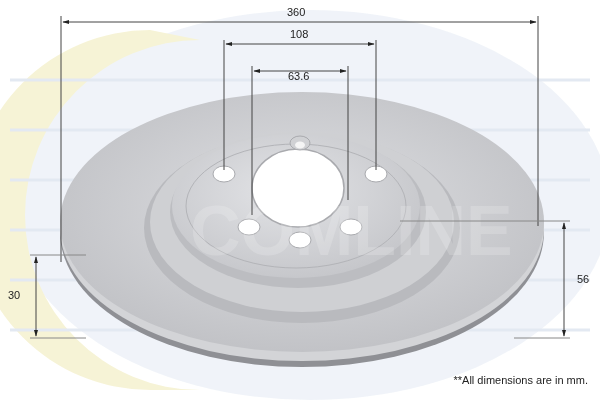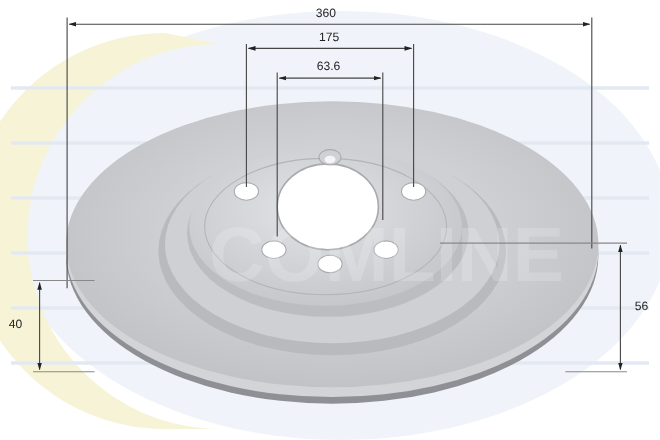--- a/index.html
+++ b/index.html
@@ -83,17 +83,18 @@
       <line x1="30" y1="338" x2="86" y2="338" stroke="#888"></line>
       <line x1="36" y1="257" x2="36" y2="336" marker-start="url(#arr)" marker-end="url(#arr)"></line>
 
       <line x1="400" y1="221" x2="570" y2="221" stroke="#888"></line>
       <line x1="514" y1="338" x2="570" y2="338" stroke="#888"></line>
       <line x1="564" y1="223" x2="564" y2="336" marker-start="url(#arr)" marker-end="url(#arr)"></line>
     </g>
   </svg>
 
   <div class="dim-label" style="left:287px; top:6px;">360</div>
-  <div class="dim-label" style="left:290px; top:28px;">175</div>
-  <div class="dim-label" style="left:288px; top:55px;">63.6</div>
-  <div class="dim-label" style="left:8px; top:289px;">40</div>
+  <div class="dim-label" style="left:290px; top:28px;">108</div>
+  <div class="dim-label" style="left:288px; top:70px;">63.6</div>
+  <div class="dim-label" style="left:8px; top:289px;">30</div>
   <div class="dim-label" style="left:577px; top:273px;">56</div>
+  <div class="note">**All dimensions are in mm.</div>
 </div>
 
 </body></html>

